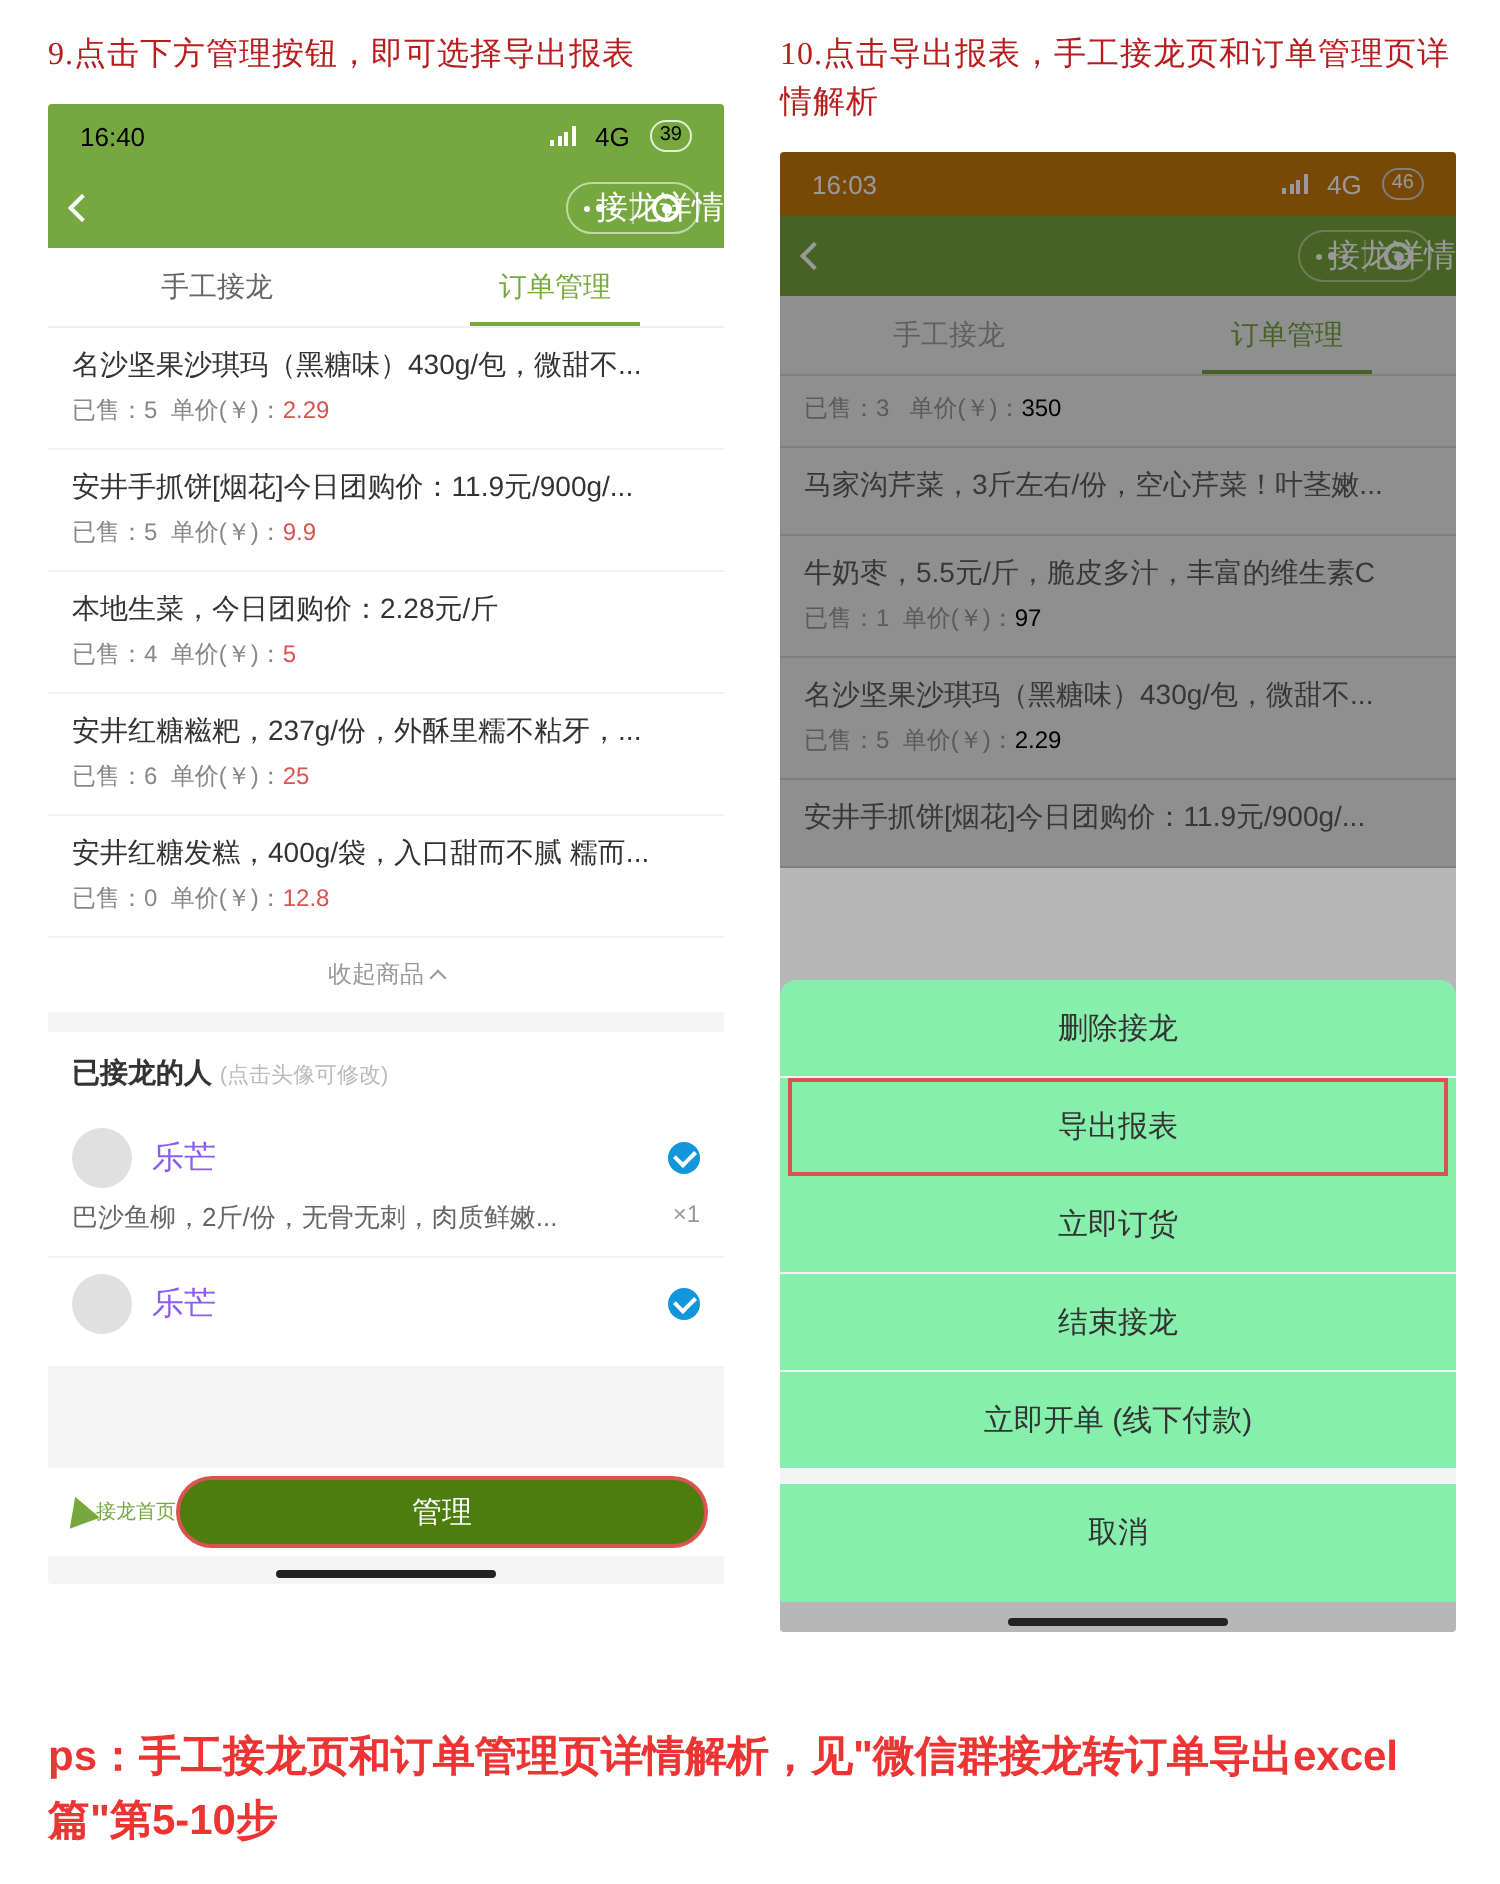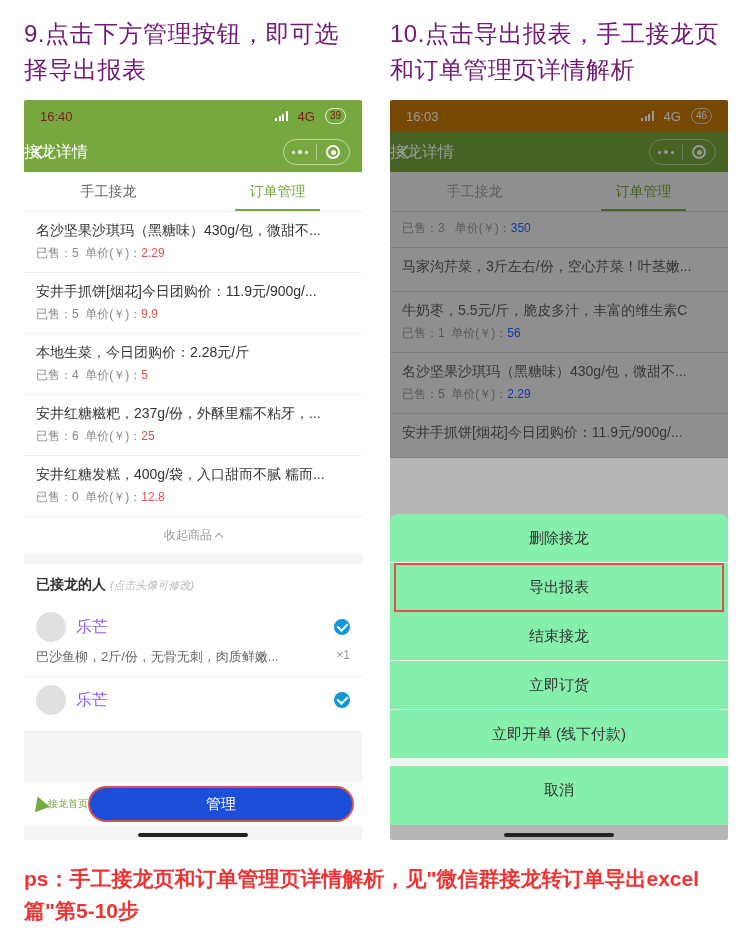--- a/index.html
+++ b/index.html
@@ -16,38 +16,39 @@
       display: flex;
       gap: 28px;
       padding: 16px 24px 0 24px;
     }
     .step-col {
       width: 338px;
       display: flex;
       flex-direction: column;
     }
     .step-title {
-      font-size: 24px;
-      color: #701a75;
+      font-size: 16px;
+      color: #b91c1c;
       line-height: 1.5;
       margin-bottom: 12px;
       letter-spacing: 0.5px;
+      font-family: Liberation Serif, serif;
     }
     .phone {
       width: 338px;
       height: 740px;
       background: #f5f5f5;
       position: relative;
       overflow: hidden;
       border-radius: 2px;
     }
     .status-bar {
       height: 32px;
       background: #77a83f;
-      color: #7f1d1d;
+      color: #000000;
       display: flex;
       align-items: center;
       justify-content: space-between;
       padding: 0 16px;
       font-size: 13px;
       font-weight: 500;
     }
     .status-bar.dimmed { background: #a16207; color: #ccc; }
     .status-right { display: flex; align-items: center; gap: 10px; }
     .sig-bars { display: flex; align-items: flex-end; gap: 1.5px; height: 10px; }
@@ -72,21 +73,21 @@
       position: relative;
     }
     .header-bar.dimmed { background: #5e852f; }
     .back-chevron {
       width: 10px; height: 10px;
       border-left: 2px solid #fff; border-bottom: 2px solid #fff;
       transform: rotate(45deg);
     }
     .dimmed .back-chevron { border-color: #ccc; }
     .header-title {
-      position: absolute; left: 0; right: 0; text-align: left;
+      position: absolute; left: 0; right: 0; text-align: right;
       color: #fff; font-size: 16px; font-weight: 500; pointer-events: none;
     }
     .dimmed .header-title { color: #ccc; }
     .header-actions {
       margin-left: auto;
       display: flex;
       align-items: center;
       border: 1px solid rgba(255,255,255,0.55);
       border-radius: 13px;
       height: 26px;
@@ -146,38 +147,38 @@
     .dimmed .product-item { border-bottom: 1px solid #a8a8a8; }
     .product-title {
       font-size: 14px; color: #333;
       white-space: nowrap; overflow: hidden; text-overflow: ellipsis;
       margin-bottom: 5px;
     }
     .dimmed .product-title { color: #4a4a4a; }
     .product-meta { font-size: 12px; color: #888; }
     .dimmed .product-meta { color: #7a7a7a; }
     .product-meta .price { color: #d9534f; }
-    .dimmed .product-meta .price { color: #1d4ed8; }
+    .dimmed .product-meta .price { color: #000000; }
 
     .collapse-row {
       text-align: center; font-size: 12px; color: #999;
       padding: 10px 0; background: #fff;
     }
     .collapse-row .chev {
       display: inline-block; width: 6px; height: 6px;
       border-left: 1px solid #999; border-top: 1px solid #999;
       transform: rotate(45deg); margin-left: 4px; position: relative; top: 1px;
     }
 
     .section-gap { height: 10px; background: #f5f5f5; }
     .people-section { background: #fff; }
     .people-header {
       padding: 12px 12px 10px; font-size: 14px; font-weight: 600; color: #333;
     }
-    .people-header .hint { font-size: 11px; color: #bbb; font-weight: 400; font-style: italic; }
+    .people-header .hint { font-size: 11px; color: #bbb; font-weight: 400; }
     .person-item {
       padding: 8px 12px 10px; border-bottom: 1px solid #f0f0f0;
     }
     .person-row {
       display: flex; align-items: center; margin-bottom: 6px;
     }
     .avatar {
       width: 30px; height: 30px; border-radius: 50%;
       background: #e6e6e6 radial-gradient(circle at 50% 36%, #fff 0 24%, transparent 25%),
                   radial-gradient(circle at 50% 88%, #fff 0 36%, transparent 37%);
@@ -210,21 +211,21 @@
       font-size: 10px; color: #77a83f; width: 56px;
     }
     .plane-icon {
       width: 0; height: 0;
       border-left: 8px solid transparent;
       border-right: 8px solid transparent;
       border-bottom: 14px solid #77a83f;
       transform: rotate(-20deg); margin-bottom: 2px;
     }
     .manage-btn {
-      flex: 1; height: 36px; background: #1d4ed8; border-radius: 18px;
+      flex: 1; height: 36px; background: #4d7c0f; border-radius: 18px;
       color: #fff; font-size: 15px; display: flex; align-items: center; justify-content: center;
       border: 2.5px solid #d9534f; position: relative;
     }
     .home-indicator {
       position: absolute; bottom: 3px; left: 50%; transform: translateX(-50%);
       width: 110px; height: 4px; background: #222; border-radius: 2px;
     }
 
     
     .scrim {
@@ -399,38 +400,38 @@
               <span>已售：</span><span>3</span>&nbsp;&nbsp;
               <span>单价(￥)：</span><span class="price">350</span>
             </div>
           </div>
           <div id="right-products">
               <div class="product-item">
                 <div class="product-title">马家沟芹菜，3斤左右/份，空心芹菜！叶茎嫩...</div>
               </div>
               <div class="product-item">
                 <div class="product-title">牛奶枣，5.5元/斤，脆皮多汁，丰富的维生素C</div>
-                <div class="product-meta">已售：1&nbsp;&nbsp;单价(￥)：<span class="price">56</span></div>
+                <div class="product-meta">已售：1&nbsp;&nbsp;单价(￥)：<span class="price">97</span></div>
               </div>
               <div class="product-item">
                 <div class="product-title">名沙坚果沙琪玛（黑糖味）430g/包，微甜不...</div>
                 <div class="product-meta">已售：5&nbsp;&nbsp;单价(￥)：<span class="price">2.29</span></div>
               </div>
               <div class="product-item">
                 <div class="product-title">安井手抓饼[烟花]今日团购价：11.9元/900g/...</div>
               </div>
             </div>
         </div>
       </div>
       <div class="scrim"></div>
       <div class="action-sheet">
         <div class="sheet-item">删除接龙</div>
         <div class="sheet-item highlight">导出报表</div>
+        <div class="sheet-item">立即订货</div>
         <div class="sheet-item">结束接龙</div>
-        <div class="sheet-item">立即订货</div>
         <div class="sheet-item">立即开单 (线下付款)</div>
         <div class="sheet-gap"></div>
         <div class="sheet-item" style="border-bottom:none;">取消</div>
       </div>
       <div class="home-indicator"></div>
     </div>
   </div>
 </div>
 
 <div class="footnote">ps：手工接龙页和订单管理页详情解析，见"微信群接龙转订单导出excel篇"第5-10步</div>

